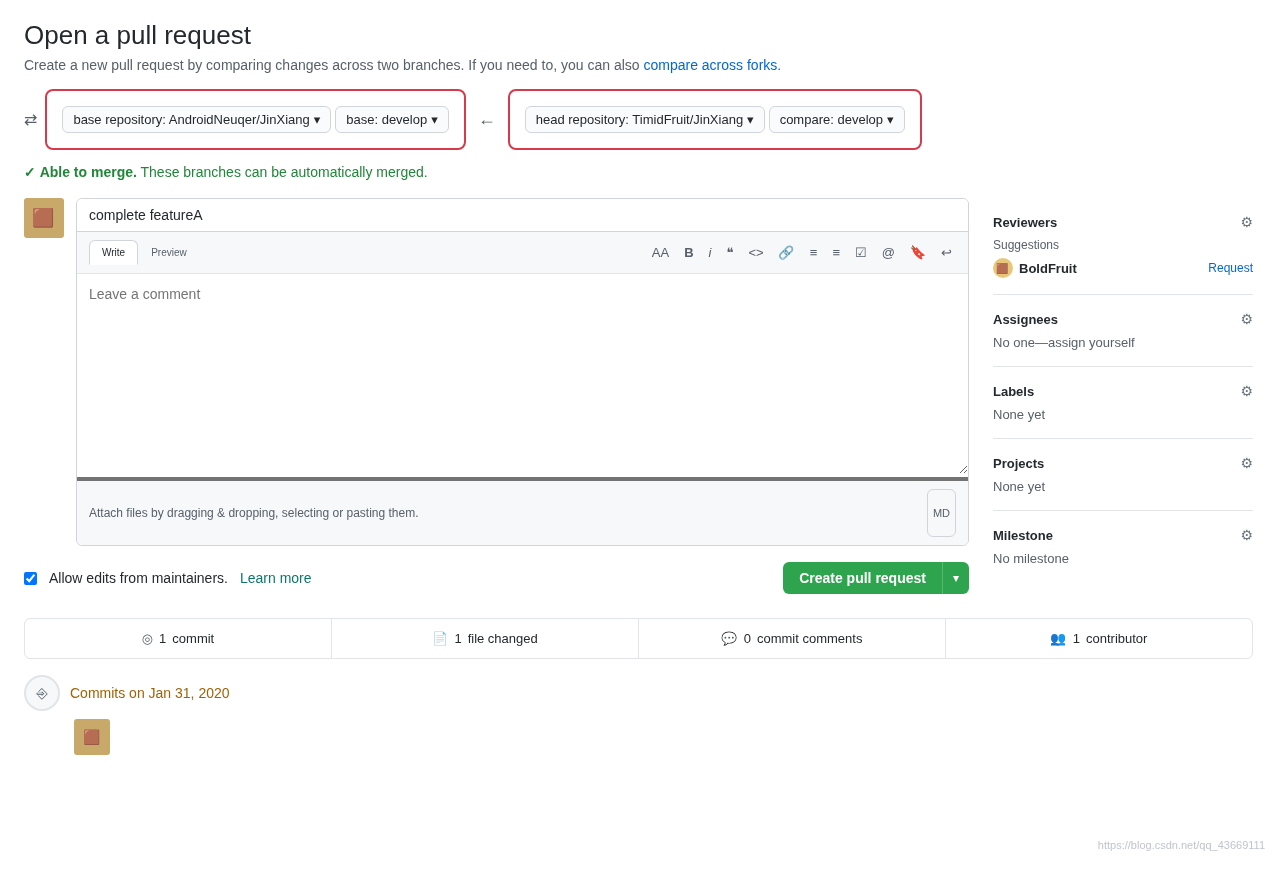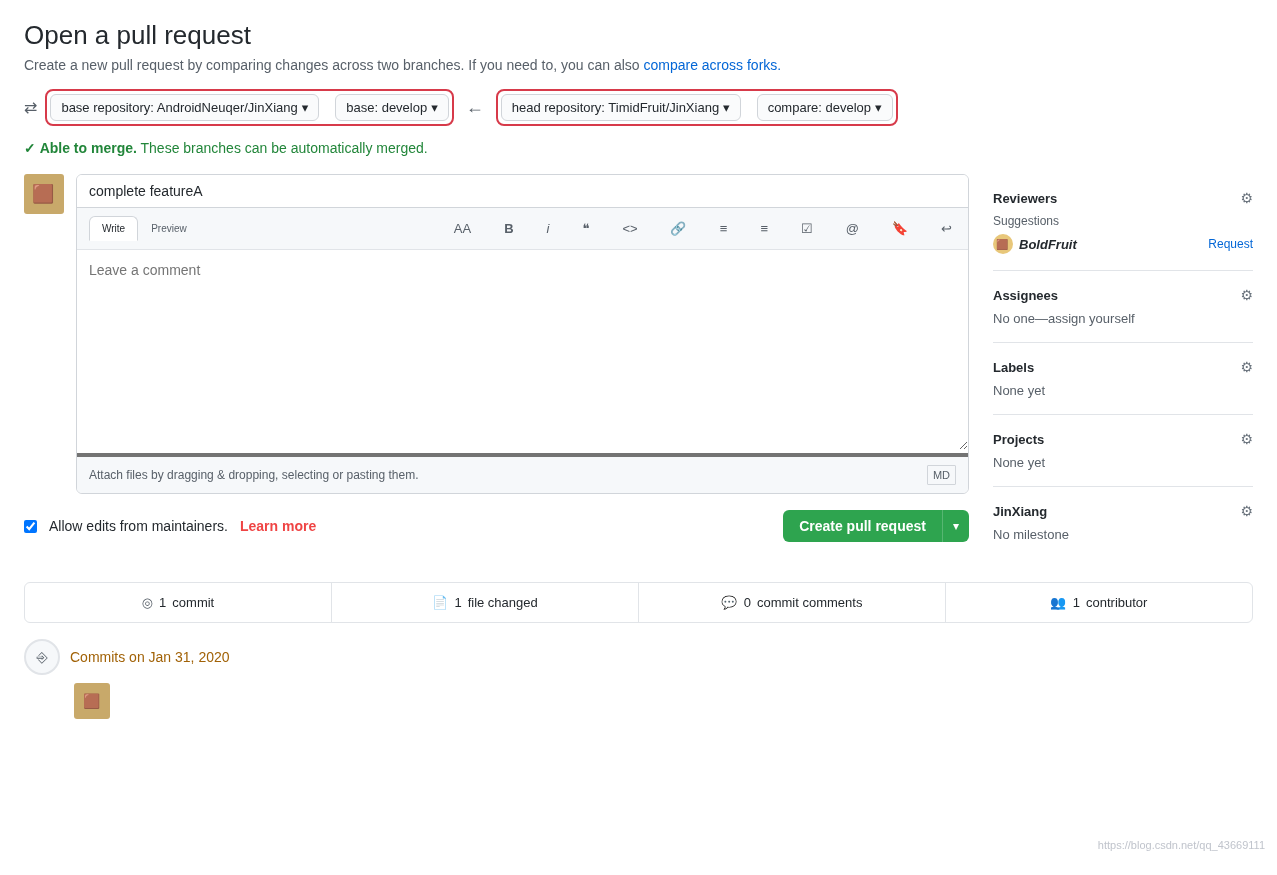--- a/index.html
+++ b/index.html
@@ -139,21 +139,21 @@
       border-radius: 6px 6px 0 0;
     }
     .tab-btn.active {
       background: #fff;
       color: #24292e;
       border-color: #d1d5da;
       border-bottom-color: #fff;
     }
     .toolbar-icons {
       display: flex;
-      gap: 25px;
+      gap: 7px;
       align-items: center;
       color: #586069;
       font-size: 13px;
     }
     .toolbar-icon {
       cursor: pointer;
       padding: 2px 4px;
       border-radius: 3px;
     }
     
@@ -174,43 +174,42 @@
       font-size: 12px;
       color: #586069;
       border-top: 4px solid #737373;
       background: #f6f8fa;
       display: flex;
       align-items: center;
       justify-content: space-between;
     }
     .md-badge {
       border: 1px solid #d1d5da;
-      border-radius: 1px;
-      padding: 3px 5px;
+      border-radius: 6px;
+      padding: 17px 5px;
       font-size: 11px;
       color: #586069;
     }
     
     .form-footer {
       display: flex;
       align-items: center;
       justify-content: space-between;
       padding: 12px 0 0;
       margin-top: 4px;
     }
     .checkbox-label {
       display: flex;
       align-items: center;
       gap: 12px;
       font-size: 14px;
     }
     .checkbox-label a {
-      color: #ef4444;
+      color: #0f766e;
       text-decoration: none;
-      font-weight: bold;
     }
     .create-btn-group {
       display: flex;
       border-radius: 6px;
       overflow: hidden;
     }
     .create-btn {
       padding: 8px 16px;
       background: #2ea44f;
       color: #fff;
@@ -277,21 +276,20 @@
       background: #e8c77a;
       display: flex;
       align-items: center;
       justify-content: center;
       font-size: 10px;
       overflow: hidden;
     }
     .reviewer-name {
       font-size: 13px;
       font-weight: 600;
-      font-style: italic;
     }
     .request-link {
       color: #0366d6;
       text-decoration: none;
       font-size: 12px;
     }
     .none-value {
       color: #586069;
       font-size: 13px;
     }
@@ -359,24 +357,24 @@
     }
     .watermark {
       position: fixed;
       bottom: 24px;
       right: 12px;
       font-size: 11px;
       color: #c0c4cc;
     }
     .red-outline-group {
       display: flex;
-      gap: 16px;
+      gap: 4px;
       border: 2px solid #d73a4a;
       border-radius: 8px;
-      padding: 3px;
+      padding: 15px;
     }
   </style>
 </head>
 <body>
 
 <div class="page-wrapper">
 
   <h1 class="page-title">Open a pull request</h1>
   <p class="subtitle">
     <span>Create a new pull request by comparing changes across two branches. If you need to, you can also</span>
@@ -514,21 +512,21 @@
       <div class="sidebar-block">
         <div class="sidebar-block-header">
           <span class="sidebar-block-title">Projects</span>
           <span class="gear-icon">⚙</span>
         </div>
         <div class="none-value">None yet</div>
       </div>
 
       <div class="sidebar-block">
         <div class="sidebar-block-header">
-          <span class="sidebar-block-title">JinXiang</span>
+          <span class="sidebar-block-title">Milestone</span>
           <span class="gear-icon">⚙</span>
         </div>
         <div class="none-value">No milestone</div>
       </div>
 
     </div>
   </div>
 
   <div class="stats-bar">
     <div class="stat-item">

